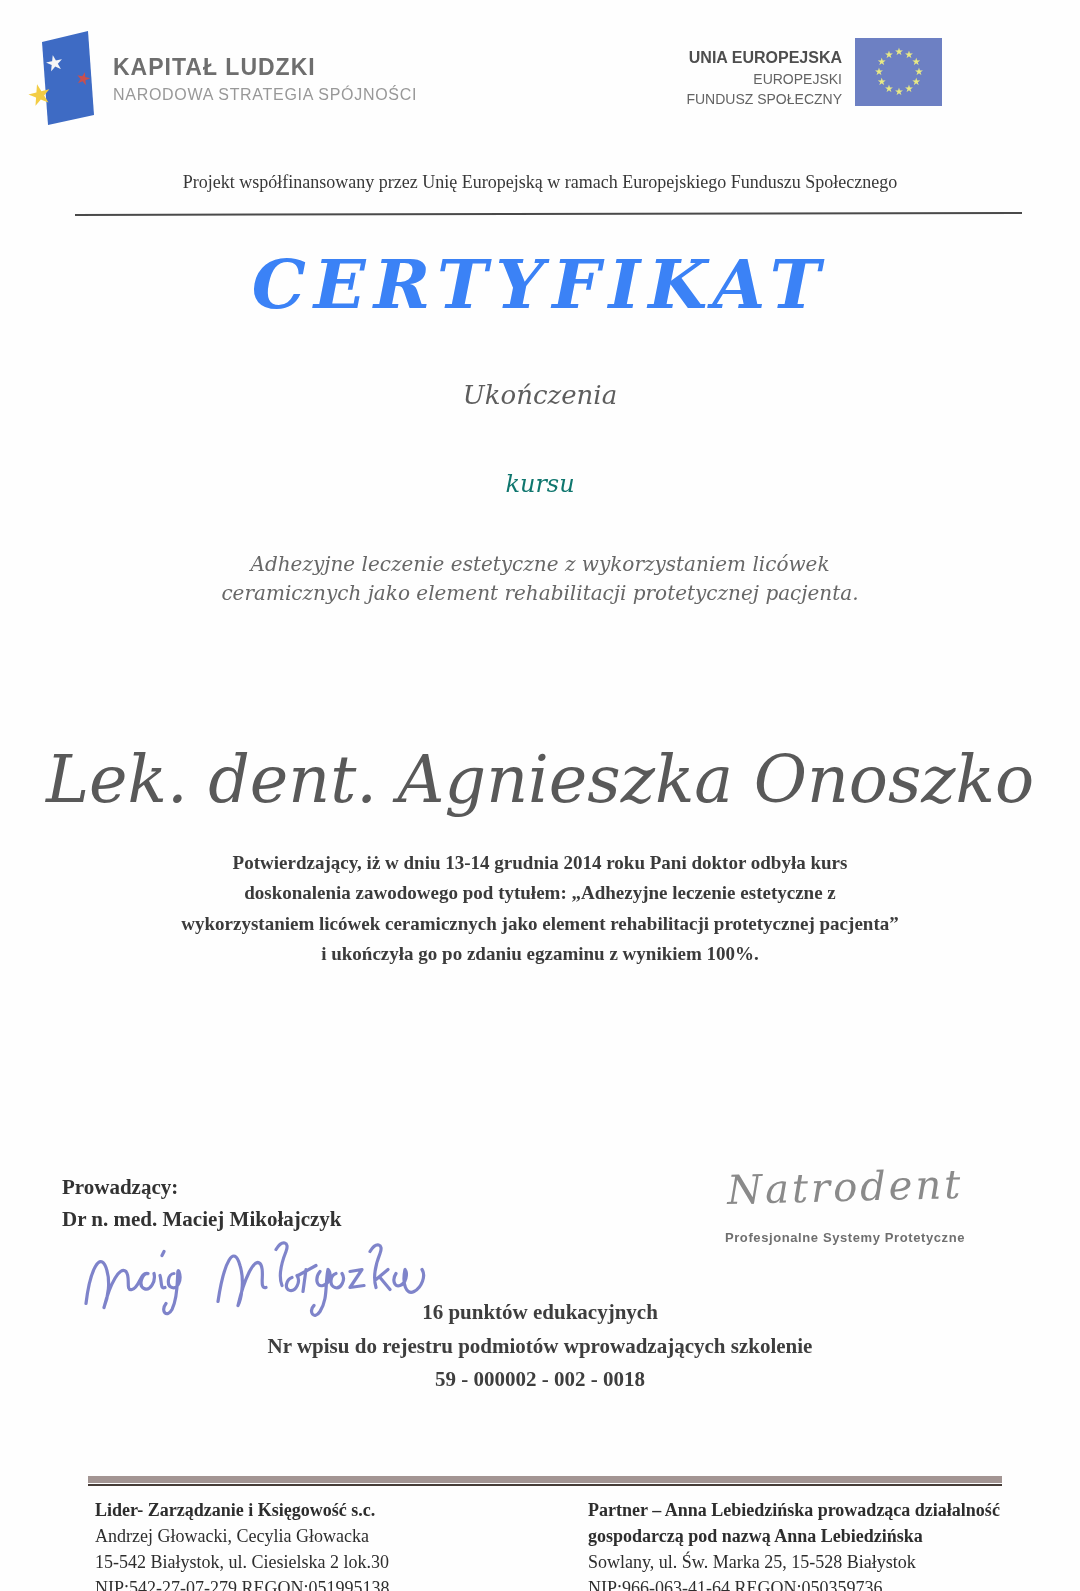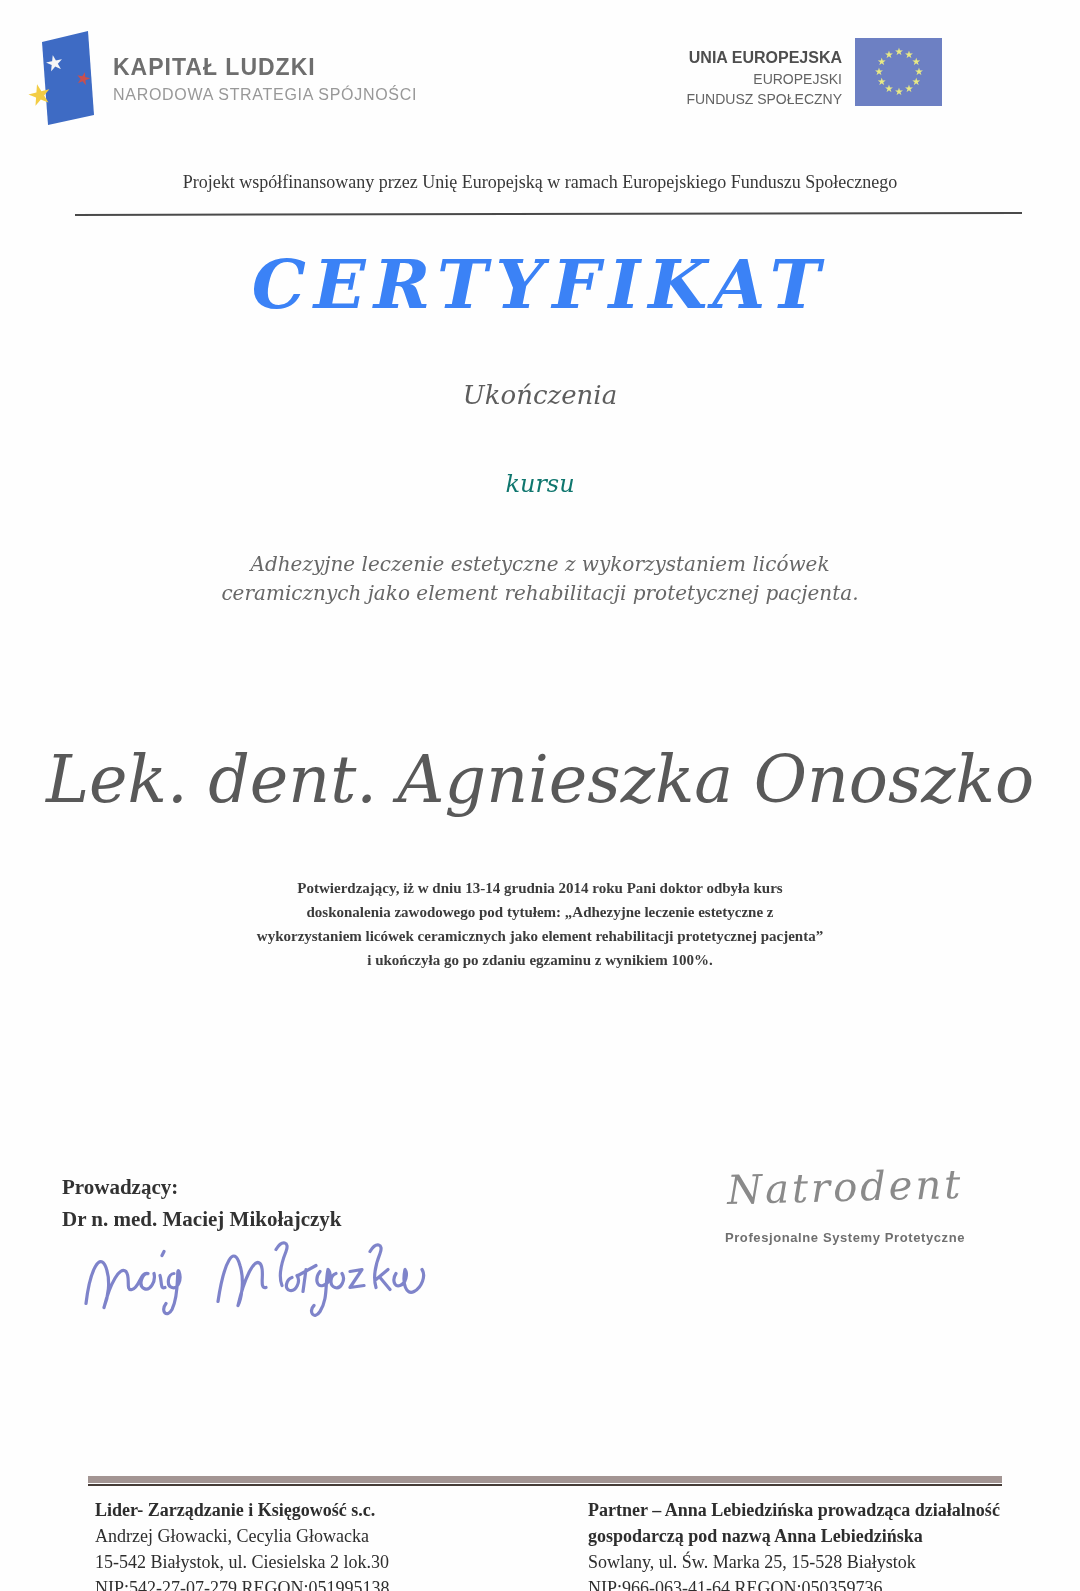--- a/index.html
+++ b/index.html
@@ -38,22 +38,22 @@
   .cert-title { position:absolute; top:244px; left:0; width:100%; text-align:center;
                 font-size:68px; font-weight:bold; letter-spacing:8px; color:#3b82f6; }
   .cert-sub1 { position:absolute; top:380px; left:0; width:100%; text-align:center;
                font-size:26px; color:#5d5d5d; }
   .cert-sub2 { position:absolute; top:442px; left:0; width:100%; text-align:center;
                font-size:24px; color:#0f766e;margin-top:28px; }
   .course-title { position:absolute; top:550px; left:0; width:100%; text-align:center;
                   font-size:20px; color:#676767; line-height:1.45; }
   .recipient { position:absolute; top:742px; left:0; width:100%; text-align:center;
                font-size:65px; color:#595959; }
-  .confirmation { position:absolute; top:876px; left:0; width:100%; text-align:center;
-                  font-size:15px; font-weight:bold; color:#3b3b3b; line-height:1.6; }
+  .confirmation { position:absolute; top:848px; left:0; width:100%; text-align:center;
+                  font-size:19px; font-weight:bold; color:#3b3b3b; line-height:1.6; }
 
   
   .instructor { position:absolute; left:62px; top:1172px; width:392px; text-align:left;
                 font-size:21px; font-weight:bold; color:#323232; line-height:1.5; }
   .signature-svg { position:absolute; left:78px; top:1220px; width:360px; height:98px; }
 
   
   .natrodent { position:absolute; right:70px; top:1164px; width:330px; text-align:center; }
   .natrodent-name { font-family:"DejaVu Serif", serif; font-style:italic;
                     font-size:40px; color:#8a8a8a; letter-spacing:3px;
@@ -158,20 +158,25 @@
                M 298 58 L 310 48 M 302 56 L 312 68
                M 318 52 C 314 58 316 66 322 64 C 328 62 330 52 327 48 C 324 62 328 74 336 70 C 344 66 348 54 344 48"></path>
     </g>
   </svg>
 
   <div class="natrodent">
     <div class="natrodent-name">Natrodent</div>
     <div class="natrodent-tagline">Profesjonalne Systemy Protetyczne</div>
   </div>
 
+  <div class="registry">
+    <div>16 punktów edukacyjnych</div>
+    <div>Nr wpisu do rejestru podmiotów wprowadzających szkolenie</div>
+    <div>59 - 000002 - 002 - 0018</div>
+  </div>
 
   <div class="footer-rule">
     <div class="thick"></div>
     <div class="thin"></div>
   </div>
 
   <div class="footer-col footer-left">
     <div class="bold">Lider- Zarządzanie i Księgowość s.c.</div>
     <div>Andrzej Głowacki, Cecylia Głowacka</div>
     <div>15-542 Białystok, ul. Ciesielska 2 lok.30</div>

